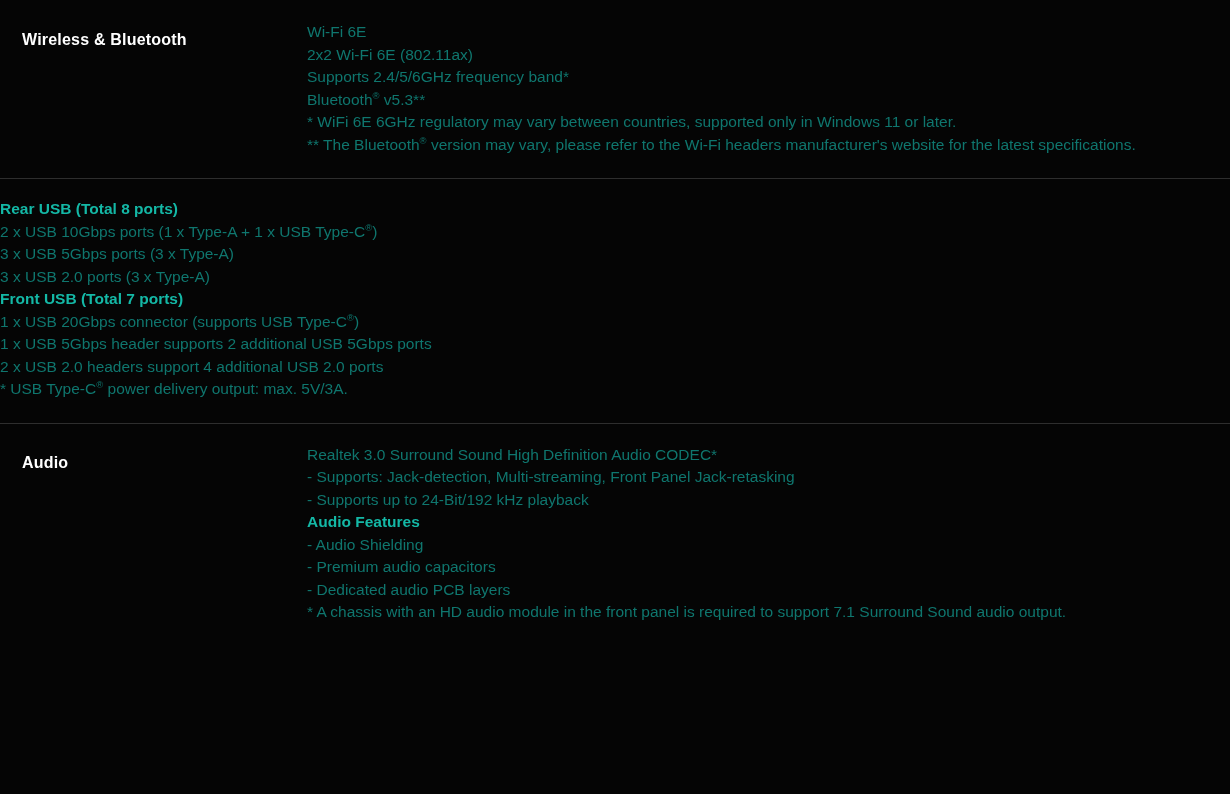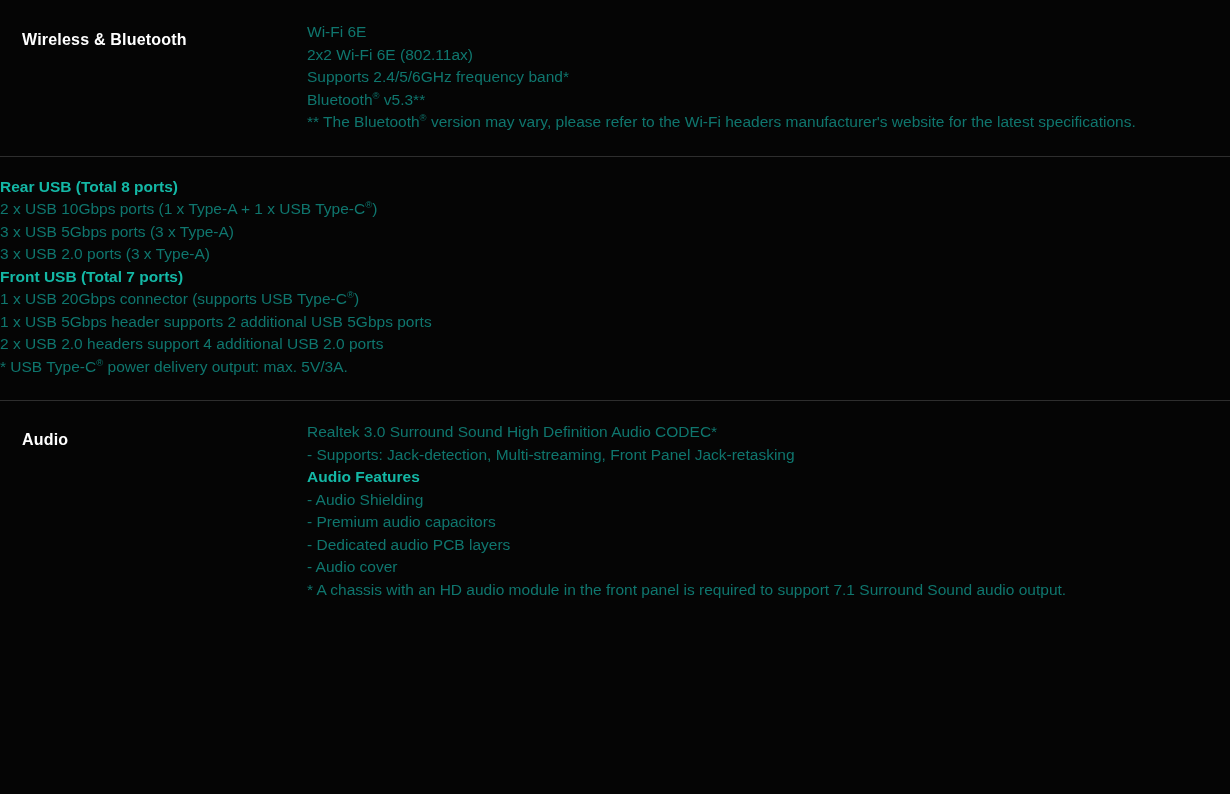--- a/index.html
+++ b/index.html
@@ -75,20 +75,21 @@
 
   <div class="spec-row" id="row-wireless">
     <div class="label-col">
       <div class="section-title">Wireless &amp; Bluetooth</div>
     </div>
     <div class="value-col">
       <div class="spec-line">Wi-Fi 6E</div>
       <div class="spec-line">2x2 Wi-Fi 6E (802.11ax)</div>
       <div class="spec-line">Supports 2.4/5/6GHz frequency band*</div>
       <div class="spec-line"><span>Bluetooth</span><sup>®</sup><span> v5.3**</span></div>
+      <div class="spec-line">* WiFi 6E 6GHz regulatory may vary between countries, supported only in Windows 11 or later.</div>
       <div class="spec-line"><span>** The Bluetooth</span><sup>®</sup><span> version may vary, please refer to the Wi-Fi headers manufacturer's website for the latest specifications.</span></div>
     </div>
   </div>
 
   <div class="divider"></div>
 
   <div class="spec-row" id="row-usb">
     <div class="value-col">
       <div class="spec-line bold">Rear USB (Total 8 ports)</div>
       <div class="spec-line"><span>2 x USB 10Gbps ports (1 x Type-A + 1 x USB Type-C</span><sup>®</sup><span>)</span></div>
@@ -104,22 +105,22 @@
 
   <div class="divider"></div>
 
   <div class="spec-row" id="row-audio">
     <div class="label-col">
       <div class="section-title">Audio</div>
     </div>
     <div class="value-col">
       <div class="spec-line">Realtek 3.0 Surround Sound High Definition Audio CODEC*</div>
       <div class="spec-line">- Supports: Jack-detection, Multi-streaming, Front Panel Jack-retasking</div>
+      <div class="spec-line">- Supports up to 24-Bit/192 kHz playback</div>
       <div class="spec-line bold">Audio Features</div>
       <div class="spec-line">- Audio Shielding</div>
       <div class="spec-line">- Premium audio capacitors</div>
       <div class="spec-line">- Dedicated audio PCB layers</div>
-      <div class="spec-line">- Audio cover</div>
       <div class="spec-line">* A chassis with an HD audio module in the front panel is required to support 7.1 Surround Sound audio output.</div>
     </div>
   </div>
 
 </div>
 
 </body></html>

